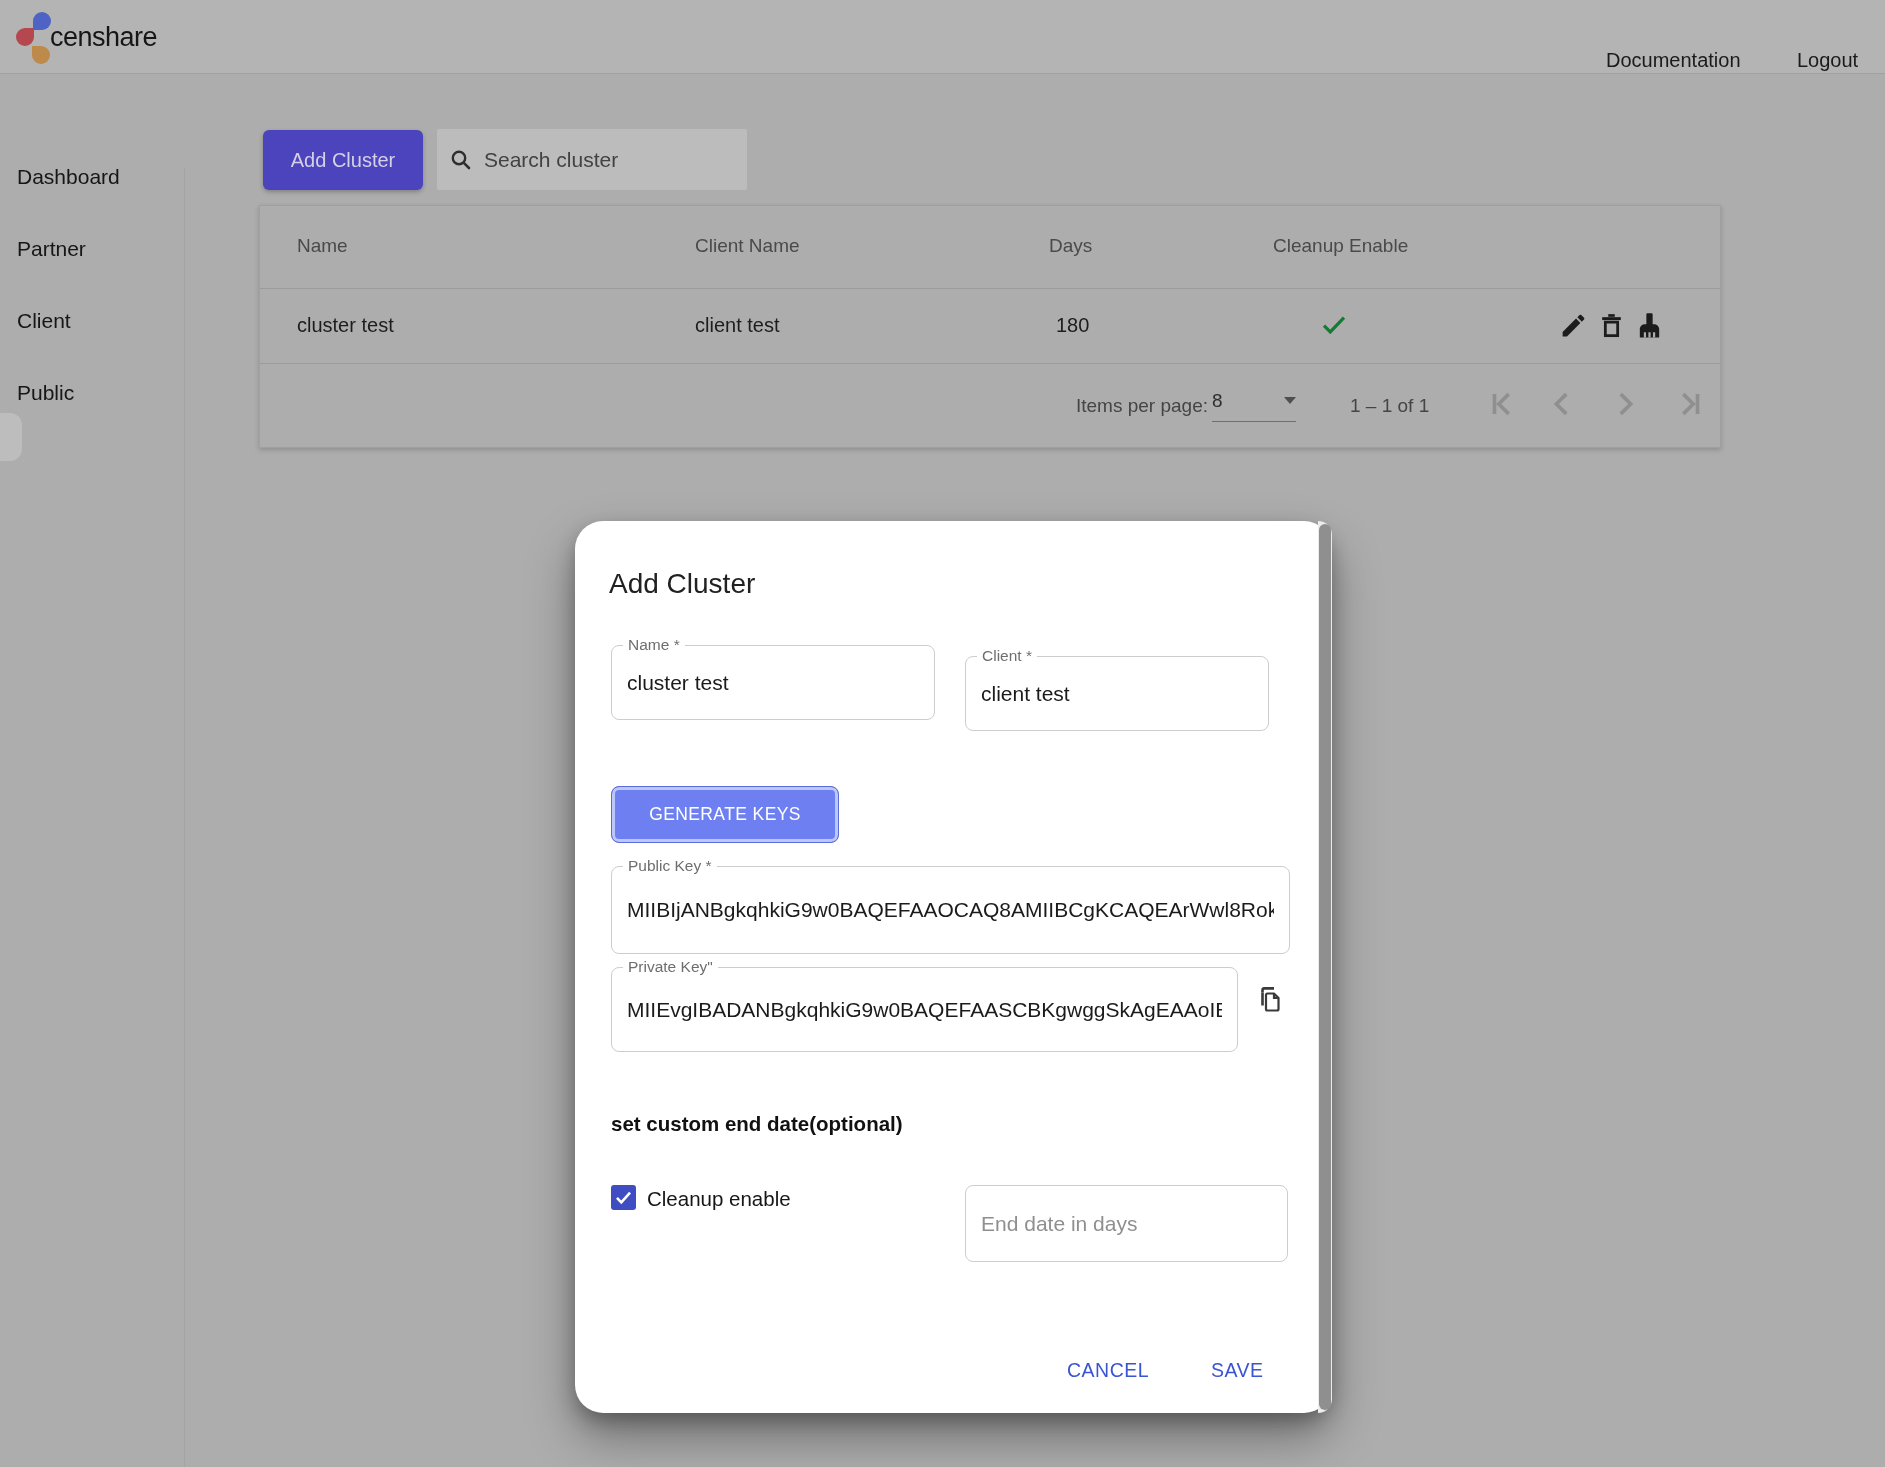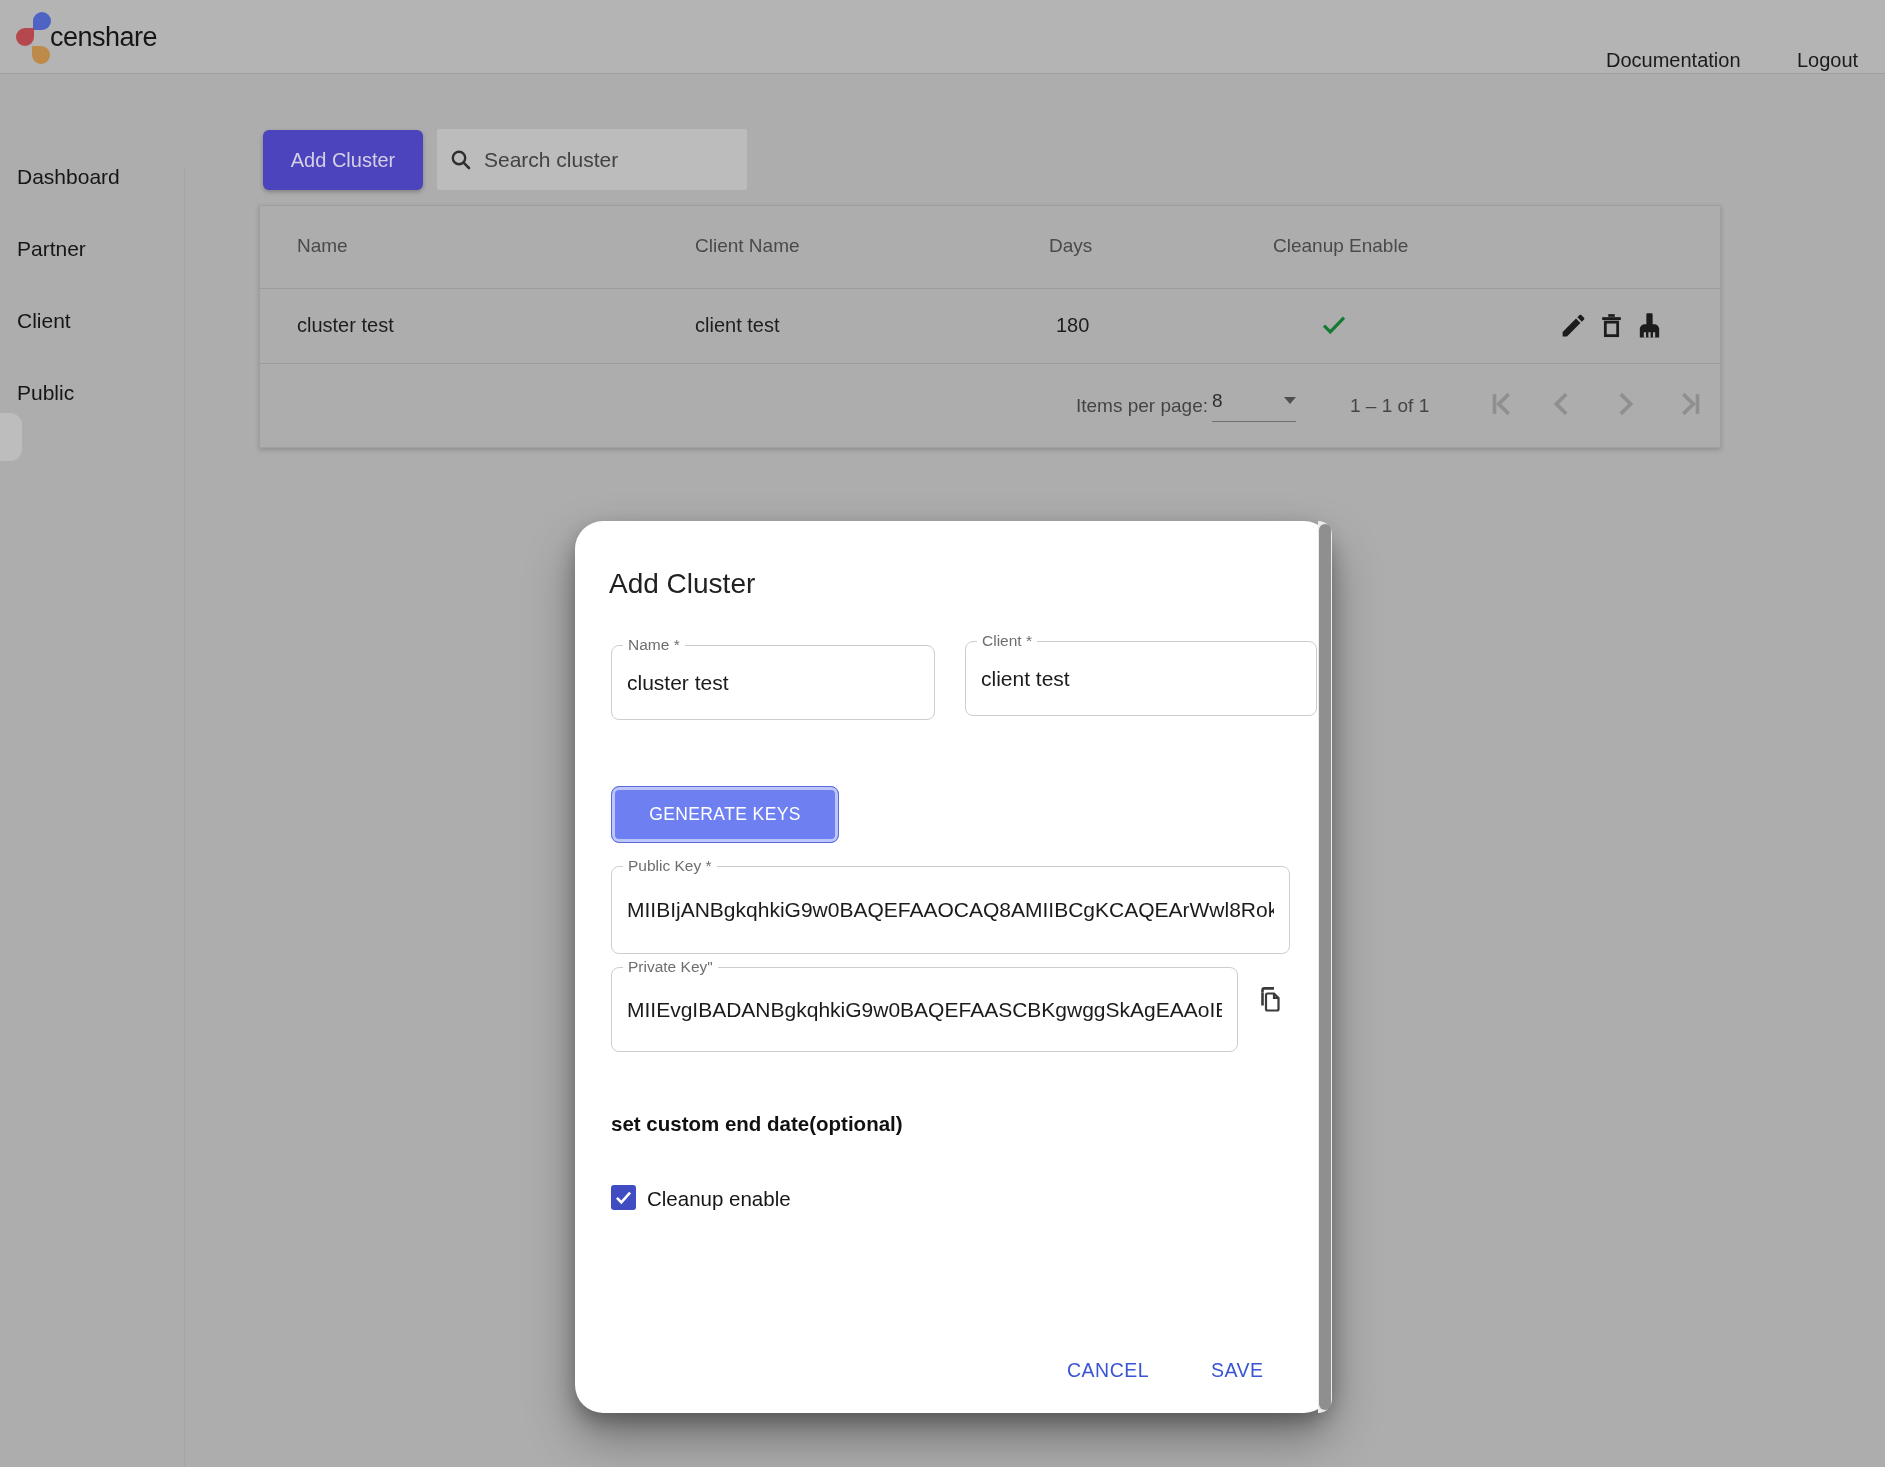--- a/index.html
+++ b/index.html
@@ -72,21 +72,21 @@
     background:#8f8f8f; border-radius:6px; }
   .modal-title { position:absolute; left:34px; top:47px; font-size:28px; color:#212121; }
   .field { position:absolute; border:1px solid #cdcdcd; border-radius:8px; background:#fff; }
   .field-label { position:absolute; top:-10px; left:11px; background:#fff; padding:0 5px;
     font-size:15.5px; color:#6e6e6e; white-space:nowrap; }
   .field input { position:absolute; left:0; top:0; width:100%; height:100%; border:none; outline:none;
     background:transparent; font-size:21px; color:#1b1b1b; padding:0 15px; font-family:inherit;
     border-radius:8px; }
   .field input::placeholder { color:#8f8f8f; opacity:1; }
   .f-name    { left:36px;  top:124px; width:324px; height:75px; }
-  .f-client  { left:390px; top:120px; width:352px; height:75px; }
+  .f-client  { left:390px; top:135px; width:304px; height:75px; }
   .f-public  { left:36px;  top:345px; width:679px; height:88px; }
   .f-private { left:36px;  top:446px; width:627px; height:85px; }
   .f-enddate { left:390px; top:664px; width:323px; height:77px; }
   .generate-btn { position:absolute; left:36px; top:265px; width:228px; height:57px;
     background:var(--genkeys,#6e80f1); border:1px solid #5a6bdc; border-radius:8px;
     box-shadow:inset 0 0 0 3px rgba(255,255,255,.55); color:#ffffff; font-size:17.5px;
     letter-spacing:.4px; font-family:inherit; cursor:pointer; }
   .copy-btn { position:absolute; left:678px; top:463px; width:34px; height:34px; border:none;
     background:transparent; padding:0; cursor:pointer; }
   .section-heading { position:absolute; left:36px; top:591px; font-size:20.5px; font-weight:bold; color:#111; }
@@ -242,18 +242,21 @@
 
     <div class="section-heading">set custom end date(optional)</div>
 
     <span class="checkbox">
       <svg width="21" height="21" viewBox="0 0 24 24">
         <path d="M4.5 12.5l5 5 10-11" fill="none" stroke="#ffffff" stroke-width="3"></path>
       </svg>
     </span>
     <span class="checkbox-label">Cleanup enable</span>
 
+    <div class="field f-enddate">
+      <input type="text" placeholder="End date in days" style="">
+    </div>
 
     <button class="text-btn btn-cancel">CANCEL</button>
     <button class="text-btn btn-save">SAVE</button>
   </div>
 
 </div>
 
 </body></html>

